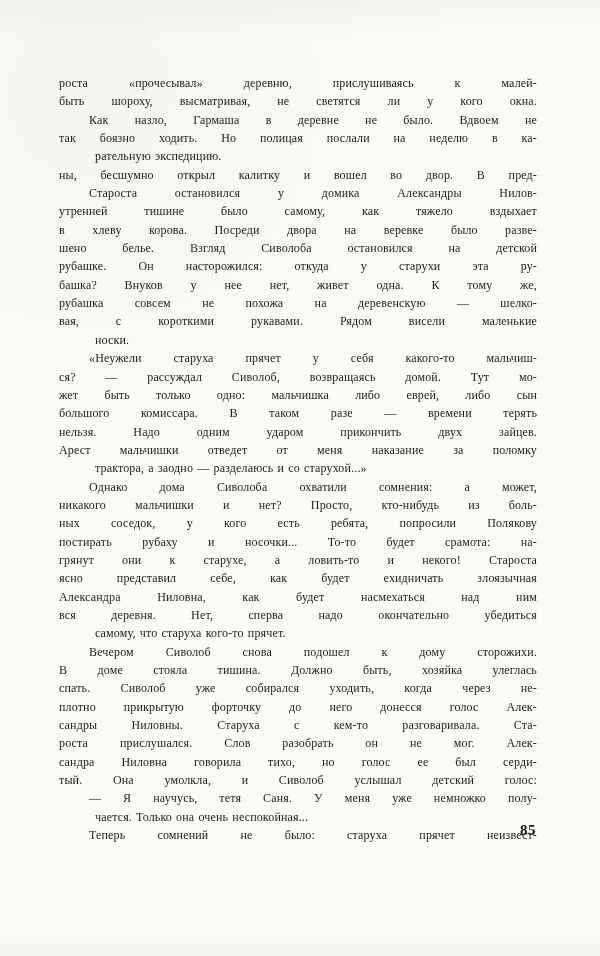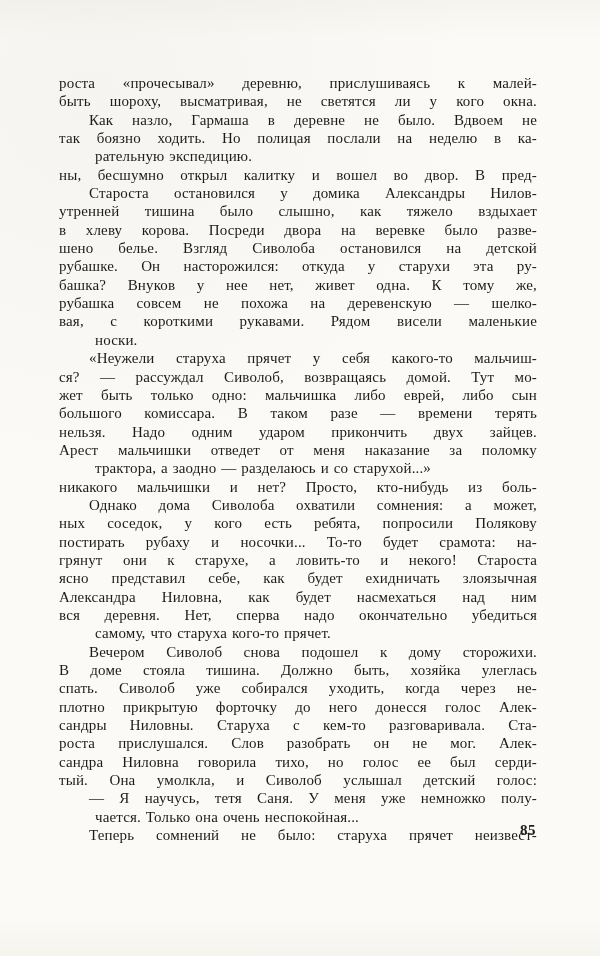--- a/index.html
+++ b/index.html
@@ -18,21 +18,21 @@
       radial-gradient(circle at 15% 10%, rgba(0,0,0,0.025), rgba(0,0,0,0) 40%),
       linear-gradient(180deg, #f6f4ef 0%, #fbfaf6 4%, #fbfaf6 96%, #f6f4ef 100%);
   }
   .text-column {
     position: absolute;
     left: 59px;
     top: 74px;
     width: 478px;
   }
   .line {
-    font-size: 15px;
+    font-size: 12px;
     line-height: 18.35px;
     letter-spacing: 0.15px;
     word-spacing: 1px;
     white-space: nowrap;       
   }
   .line {
     white-space: normal;
     text-align: justify;
     text-align-last: justify;
   }
@@ -55,37 +55,37 @@
 
 <div class="scan-page" style="color: rgb(28, 28, 28);">
   <div class="text-column">
       <div class="line">роста «прочесывал» деревню, прислушиваясь к малей-</div>
       <div class="line">быть шороху, высматривая, не светятся ли у кого окна.</div>
       <div class="line indent">Как назло, Гармаша в деревне не было. Вдвоем не</div>
       <div class="line">так боязно ходить. Но полицая послали на неделю в ка-</div>
       <div class="line short">рательную экспедицию.</div>
       <div class="line">ны, бесшумно открыл калитку и вошел во двор. В пред-</div>
       <div class="line indent">Староста остановился у домика Александры Нилов-</div>
-      <div class="line">утренней тишина было слышно, как тяжело вздыхает</div>
+      <div class="line">утренней тишине было самому, как тяжело вздыхает</div>
       <div class="line">в хлеву корова. Посреди двора на веревке было разве-</div>
       <div class="line">шено белье. Взгляд Сиволоба остановился на детской</div>
       <div class="line">рубашке. Он насторожился: откуда у старухи эта ру-</div>
       <div class="line">башка? Внуков у нее нет, живет одна. К тому же,</div>
       <div class="line">рубашка совсем не похожа на деревенскую — шелко-</div>
       <div class="line">вая, с короткими рукавами. Рядом висели маленькие</div>
       <div class="line short">носки.</div>
       <div class="line indent">«Неужели старуха прячет у себя какого-то мальчиш-</div>
       <div class="line">ся? — рассуждал Сиволоб, возвращаясь домой. Тут мо-</div>
       <div class="line">жет быть только одно: мальчишка либо еврей, либо сын</div>
       <div class="line">большого комиссара. В таком разе — времени терять</div>
       <div class="line">нельзя. Надо одним ударом прикончить двух зайцев.</div>
       <div class="line">Арест мальчишки отведет от меня наказание за поломку</div>
       <div class="line short">трактора, а заодно — разделаюсь и со старухой...»</div>
+      <div class="line indent">Однако дома Сиволоба охватили сомнения: а может,</div>
       <div class="line">никакого мальчишки и нет? Просто, кто-нибудь из боль-</div>
-      <div class="line indent">Однако дома Сиволоба охватили сомнения: а может,</div>
       <div class="line">ных соседок, у кого есть ребята, попросили Полякову</div>
       <div class="line">постирать рубаху и носочки... То-то будет срамота: на-</div>
       <div class="line">грянут они к старухе, а ловить-то и некого! Староста</div>
       <div class="line">ясно представил себе, как будет ехидничать злоязычная</div>
       <div class="line">Александра Ниловна, как будет насмехаться над ним</div>
       <div class="line">вся деревня. Нет, сперва надо окончательно убедиться</div>
       <div class="line short">самому, что старуха кого-то прячет.</div>
       <div class="line indent">Вечером Сиволоб снова подошел к дому сторожихи.</div>
       <div class="line">В доме стояла тишина. Должно быть, хозяйка улеглась</div>
       <div class="line">спать. Сиволоб уже собирался уходить, когда через не-</div>

